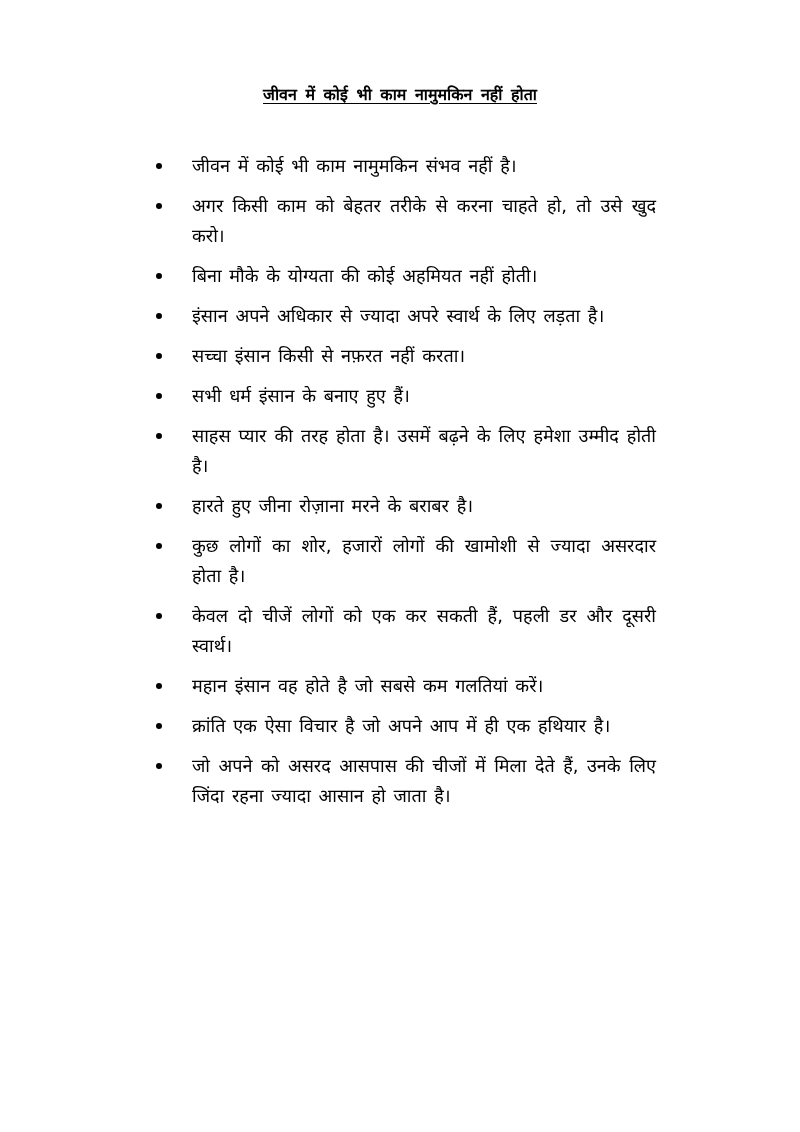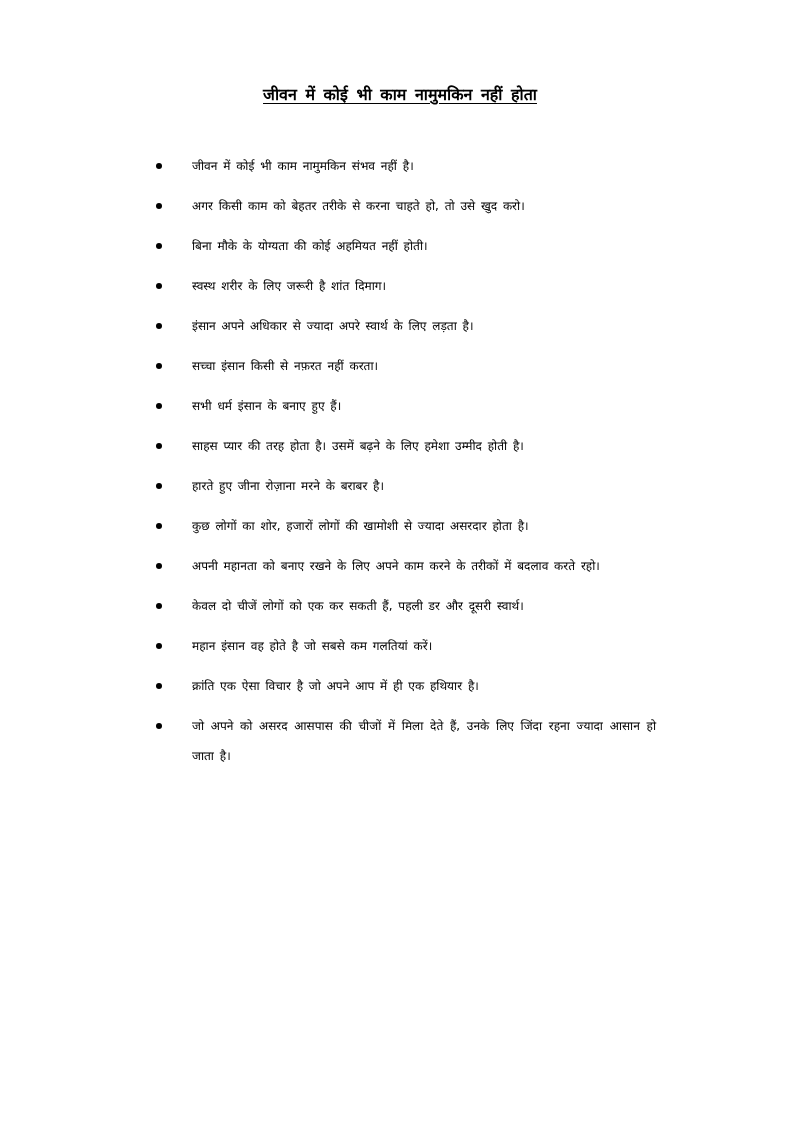--- a/index.html
+++ b/index.html
@@ -49,21 +49,21 @@
     position: absolute;
     left: 2px;
     top: 12px;
     width: 6px;
     height: 6px;
     border-radius: 50%;
     background: #000;
   }
   .quote-text {
     flex: 1 1 auto;
-    font-size: 12px;
+    font-size: 18px;
     line-height: 30px;
     text-align: justify;
     word-spacing: 2px;
     color: #000;
   }
 </style>
 </head>
 <body>
 
 <div class="page">
@@ -77,24 +77,20 @@
       <li class="quote-item">
         <span class="bullet-dot"></span>
         <span class="quote-text">अगर किसी काम को बेहतर तरीके से करना चाहते हो, तो उसे खुद करो।</span>
       </li>
       <li class="quote-item">
         <span class="bullet-dot"></span>
         <span class="quote-text">बिना मौके के योग्यता की कोई अहमियत नहीं होती।</span>
       </li>
       <li class="quote-item">
         <span class="bullet-dot"></span>
-        <span class="quote-text">स्वस्थ शरीर के लिए जरूरी है शांत दिमाग।</span>
-      </li>
-      <li class="quote-item">
-        <span class="bullet-dot"></span>
         <span class="quote-text">इंसान अपने अधिकार से ज्यादा अपरे स्वार्थ के लिए लड़ता है।</span>
       </li>
       <li class="quote-item">
         <span class="bullet-dot"></span>
         <span class="quote-text">सच्चा इंसान किसी से नफ़रत नहीं करता।</span>
       </li>
       <li class="quote-item">
         <span class="bullet-dot"></span>
         <span class="quote-text">सभी धर्म इंसान के बनाए हुए हैं।</span>
       </li>
@@ -105,24 +101,20 @@
       <li class="quote-item">
         <span class="bullet-dot"></span>
         <span class="quote-text">हारते हुए जीना रोज़ाना मरने के बराबर है।</span>
       </li>
       <li class="quote-item">
         <span class="bullet-dot"></span>
         <span class="quote-text">कुछ लोगों का शोर, हजारों लोगों की खामोशी से ज्यादा असरदार होता है।</span>
       </li>
       <li class="quote-item">
         <span class="bullet-dot"></span>
-        <span class="quote-text">अपनी महानता को बनाए रखने के लिए अपने काम करने के तरीकों में बदलाव करते रहो।</span>
-      </li>
-      <li class="quote-item">
-        <span class="bullet-dot"></span>
         <span class="quote-text">केवल दो चीजें लोगों को एक कर सकती हैं, पहली डर और दूसरी स्वार्थ।</span>
       </li>
       <li class="quote-item">
         <span class="bullet-dot"></span>
         <span class="quote-text">महान इंसान वह होते है जो सबसे कम गलतियां करें।</span>
       </li>
       <li class="quote-item">
         <span class="bullet-dot"></span>
         <span class="quote-text">क्रांति एक ऐसा विचार है जो अपने आप में ही एक हथियार है।</span>
       </li>

